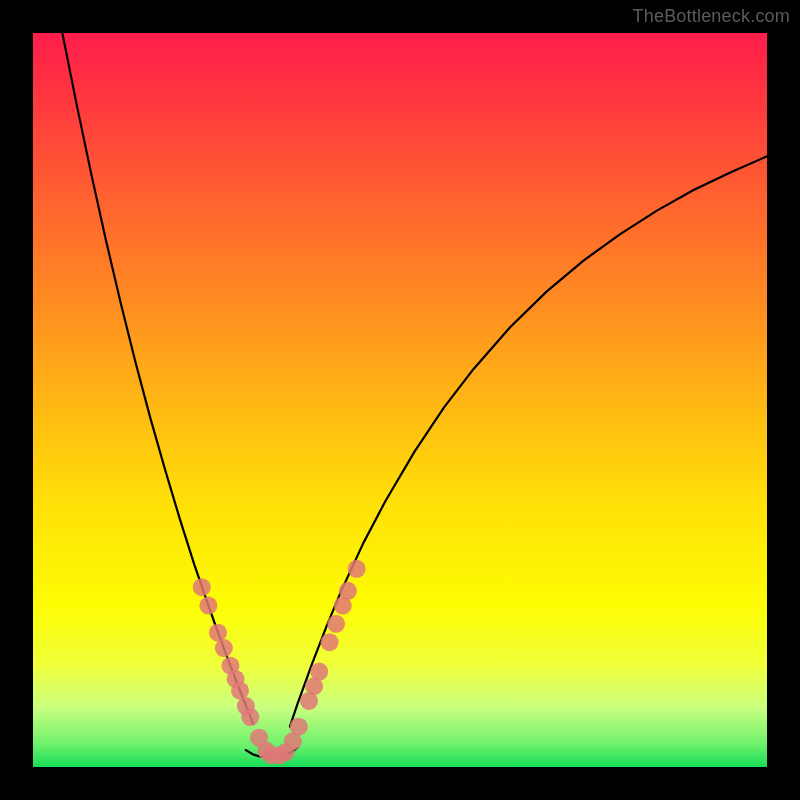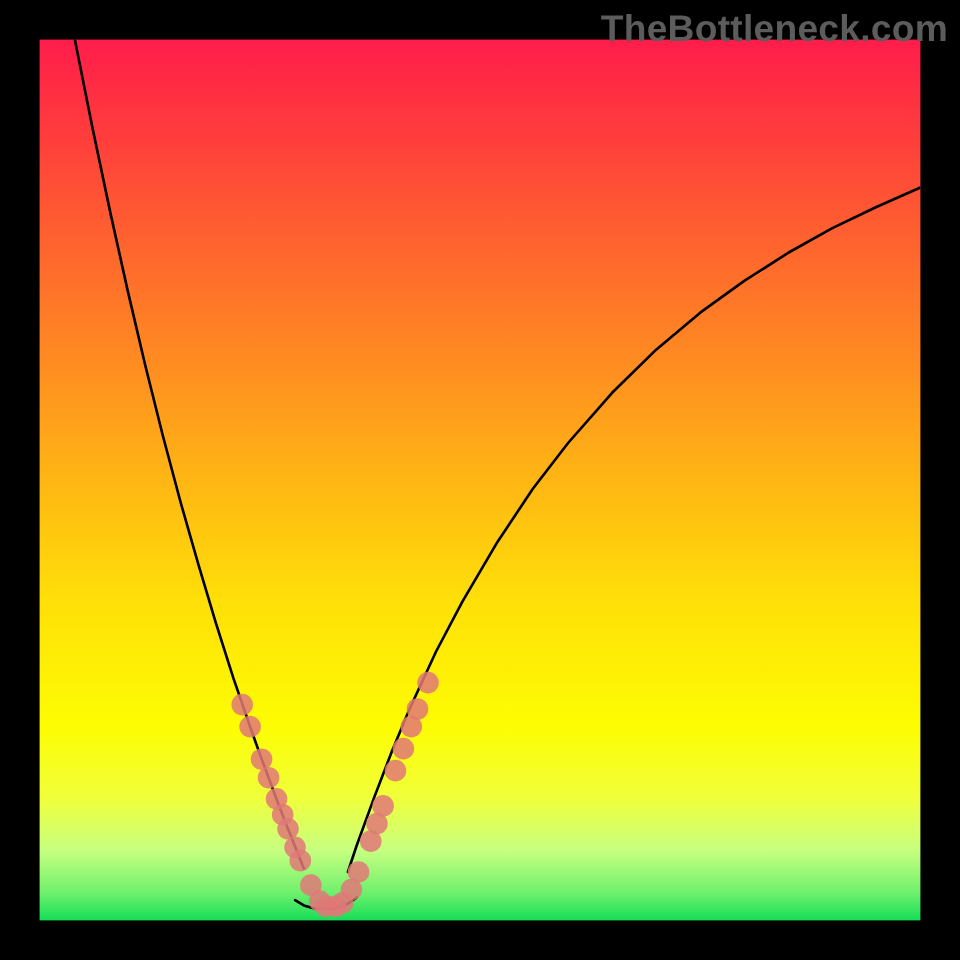--- a/index.html
+++ b/index.html
@@ -33,22 +33,22 @@
       #fdfd02 78%,
       #f0ff3a 86%,
       #c8ff80 92%,
       #6cf06c 97%,
       #16dd58 100%);
   }
   .watermark {
     position: absolute;
     top: 6px;
     right: 10px;
-    font-size: 31px;
-    font-weight: 700;
+    font-size: 18px;
+    font-weight: 400;
     color: #5c5c5c;
     letter-spacing: 0.2px;
   }
   svg {
     position: absolute;
     left: 0;
     top: 0;
   }
 </style>
 </head>

